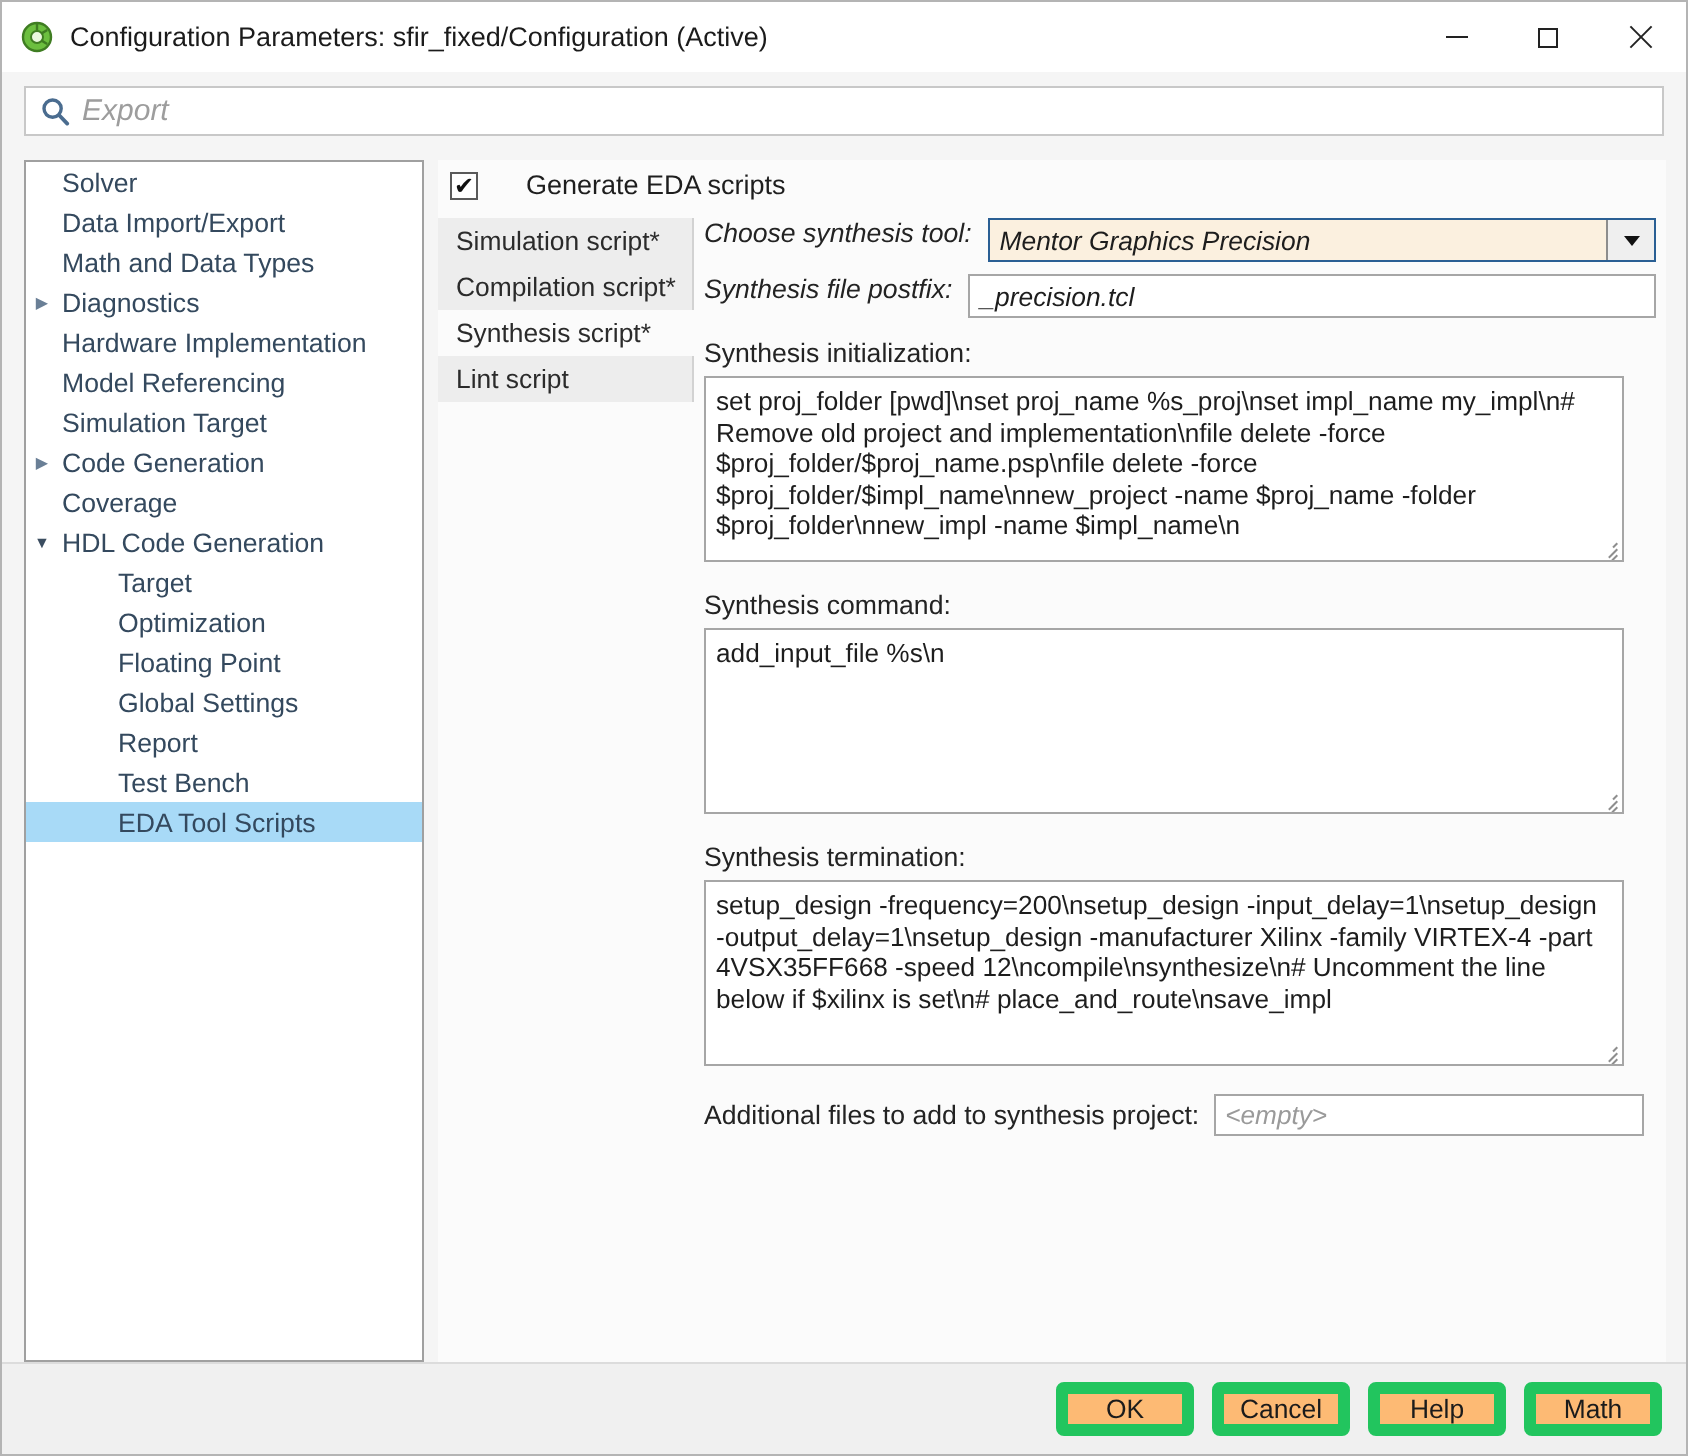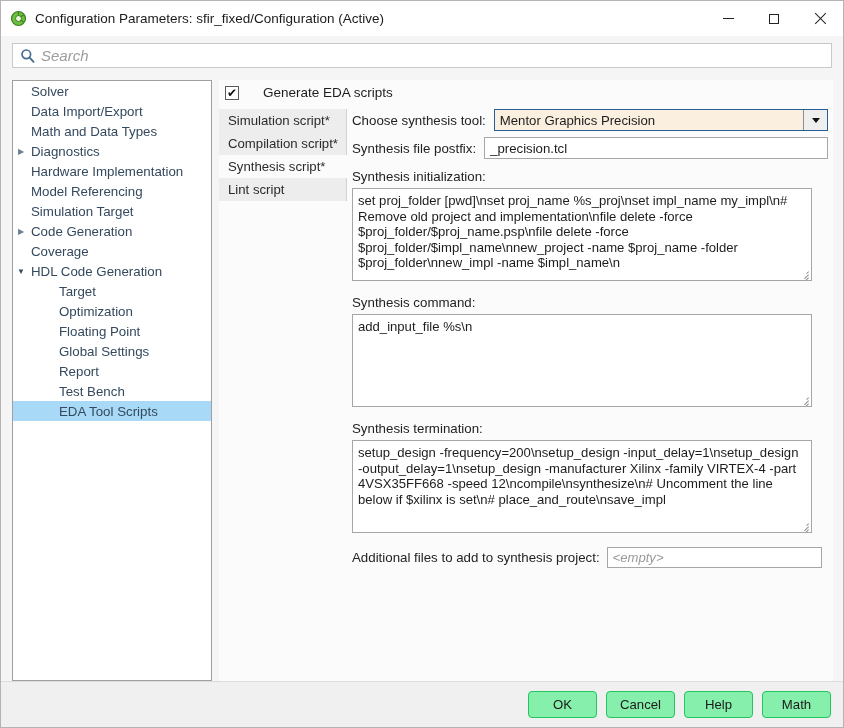--- a/index.html
+++ b/index.html
@@ -108,21 +108,21 @@
   }
   .vtab.active {
     background: #fbfbfb; border-right: 1px solid transparent;
   }
 
   
   .form {
     position: absolute; left: 133px; top: 29px;
     width: 476px;
   }
-  .lblrow { display: flex; align-items: center; margin-bottom: 6px; }
+  .lblrow { display: flex; align-items: flex-start; margin-bottom: 6px; font-style: italic; }
   .flabel { font-size: 13.3px; color: #232323; white-space: nowrap; }
   .combo {
     position: relative; height: 22px; flex: 1;
     border: 1px solid #2a5f94; background: #fbf0df;
     box-sizing: border-box; display: flex; align-items: center;
     margin-left: 8px;
   }
   .combo-val { font-size: 13.2px; color: #1d1d1d; padding-left: 5px; }
   .combo-arrow {
     position: absolute; right: 0; top: 0; bottom: 0; width: 23px;
@@ -172,22 +172,22 @@
 
   
   .footer {
     position: absolute; left: 0; bottom: 0;
     width: 842px; height: 46px;
     background: #f0f0f0; border-top: 1px solid #dcdcdc;
     box-sizing: border-box;
   }
   .fbtns { position: absolute; right: 12px; top: 9px; display: flex; gap: 9px; }
   .fbtn {
-    width: 69px; height: 27px; background: #86efac;
-    border: 1px solid #22c55e; border-radius: 4px;
+    width: 69px; height: 27px; background: #fdba74;
+    border: 6px solid #22c55e; border-radius: 4px;
     display: flex; align-items: center; justify-content: center;
     font-size: 13.2px; color: #1b1b1b; box-sizing: border-box;
   }
 </style>
 </head>
 <body>
 
 <div id="app">
 
   <div class="titlebar">
@@ -212,21 +212,21 @@
     </div>
   </div>
 
   <div class="search-row">
     <span class="search-icon">
       <svg width="15" height="15" viewBox="0 0 15 15">
         <circle cx="6.3" cy="6.3" r="4.3" fill="none" stroke="#4a6c8f" stroke-width="1.7"></circle>
         <line x1="9.6" y1="9.6" x2="13.6" y2="13.8" stroke="#4a6c8f" stroke-width="1.9" stroke-linecap="round"></line>
       </svg>
     </span>
-    <span class="search-placeholder">Search</span>
+    <span class="search-placeholder">Export</span>
   </div>
 
   <div class="tree-panel">
     <div id="tree-host">
         <div class="tree-item">
           <span class="twisty">&nbsp;</span>
           <span class="tree-label">Solver</span>
         </div>
         <div class="tree-item">
           <span class="twisty">&nbsp;</span>

